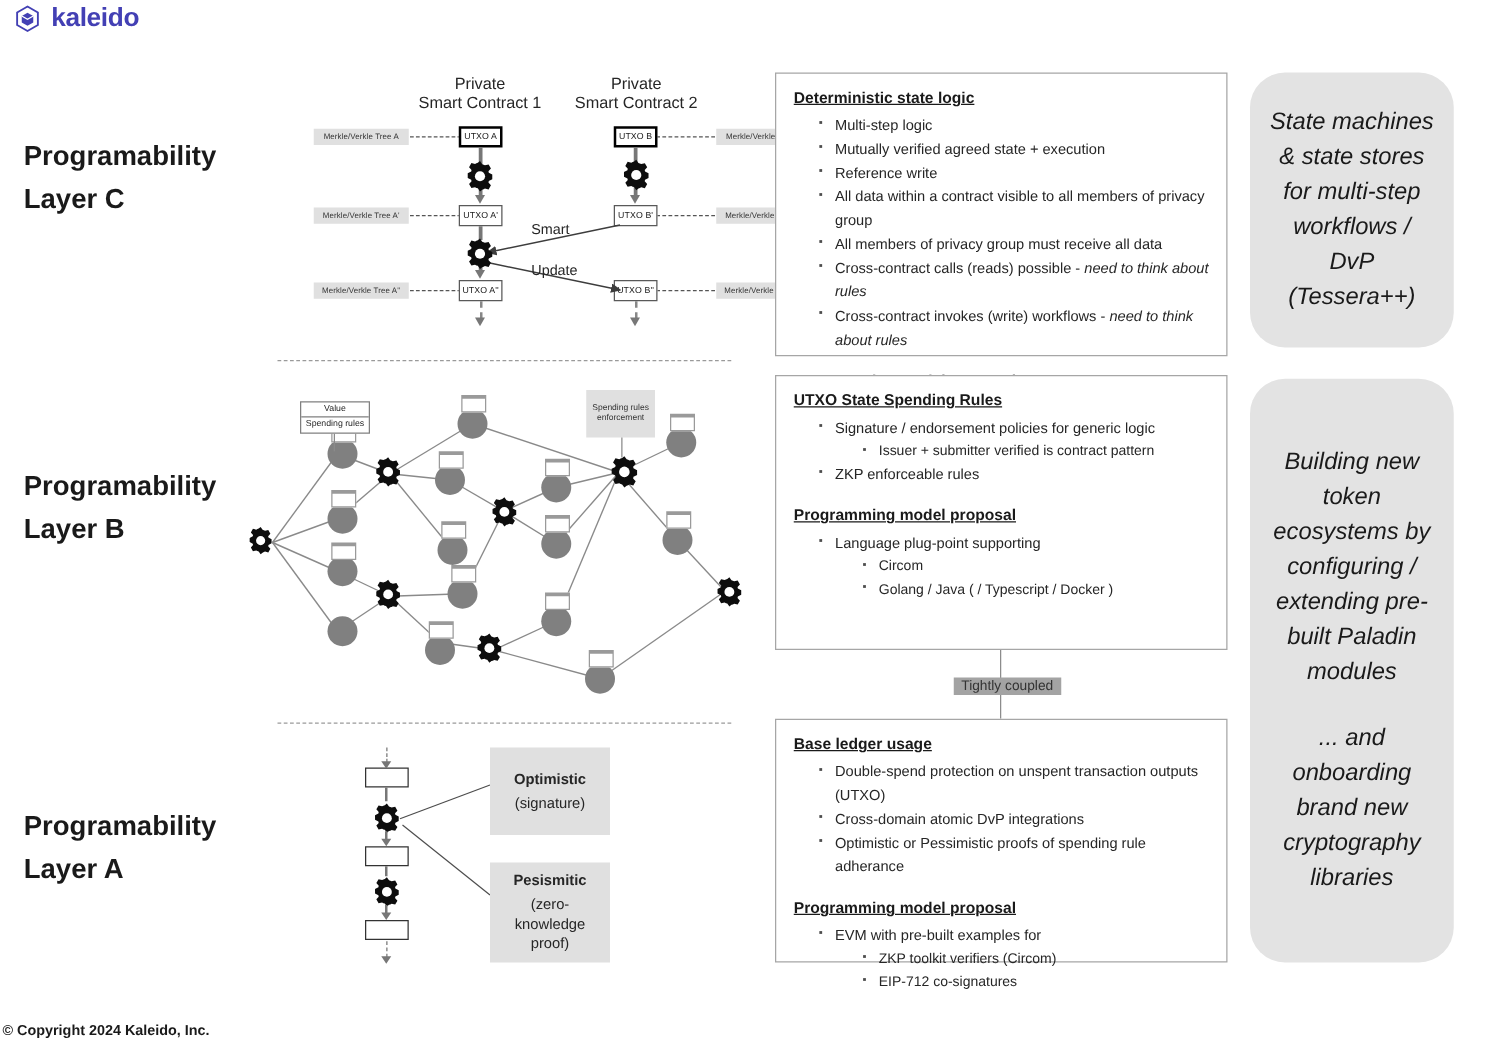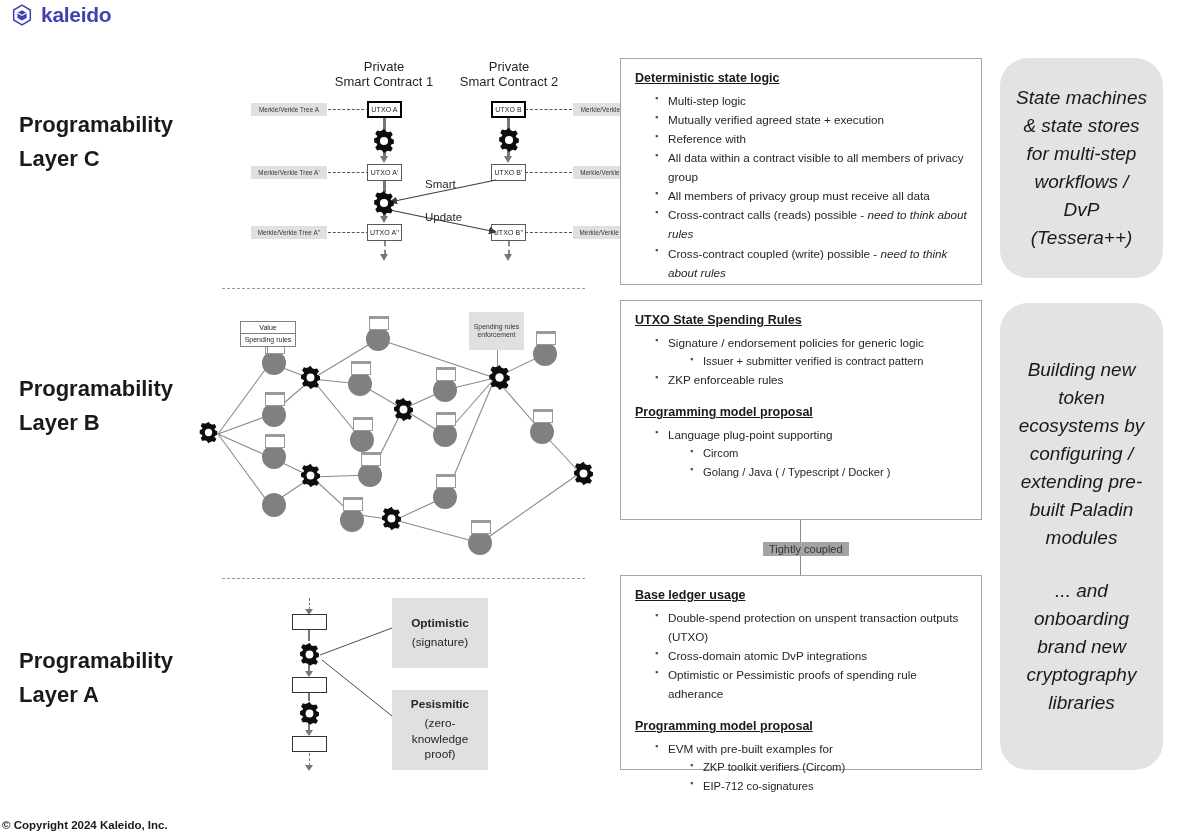--- a/index.html
+++ b/index.html
@@ -523,25 +523,25 @@
       <span class="s">(zero-knowledge
 proof)</span>
     </div>
   </div>
 
   <div class="panel" id="panel-c">
     <h4>Deterministic state logic</h4>
     <ul>
       <li><span>Multi-step logic</span></li>
       <li><span>Mutually verified agreed state + execution</span></li>
-      <li><span>Reference with</span></li>
+      <li><span>Reference write</span></li>
       <li><span>All data within a contract visible to all members of privacy group</span></li>
       <li><span>All members of privacy group must receive all data</span></li>
       <li><span>Cross-contract calls (reads) possible - </span><i>need to think about rules</i></li>
-      <li><span>Cross-contract coupled (write) possible - </span><i>need to think about rules</i></li>
+      <li><span>Cross-contract invokes (write) workflows - </span><i>need to think about rules</i></li>
     </ul>
     <h4 class="second">Programming model proposal</h4>
     <ul>
       <li><span>Modified EVM</span></li>
       <li><i>Lots of detail to work out - chain IDs, global contract uniqueness etc.</i></li>
     </ul>
   </div>
 
   <div class="panel" id="panel-b">
     <h4>UTXO State Spending Rules</h4>

